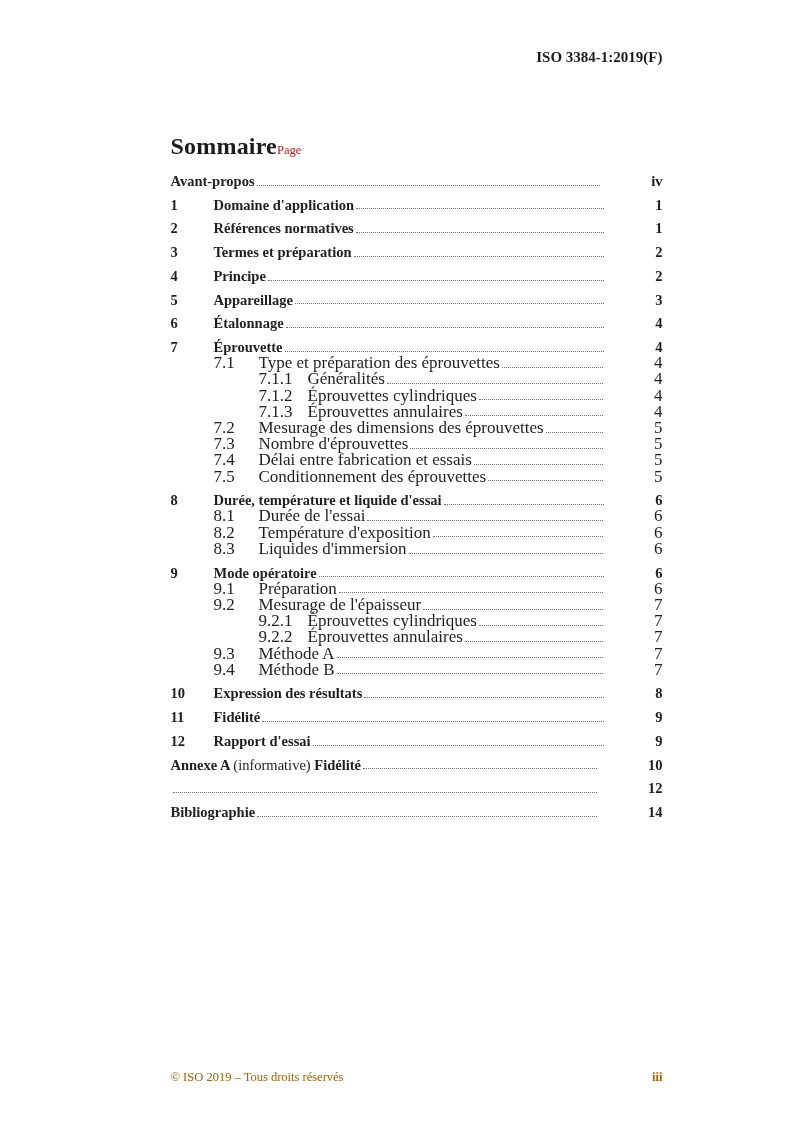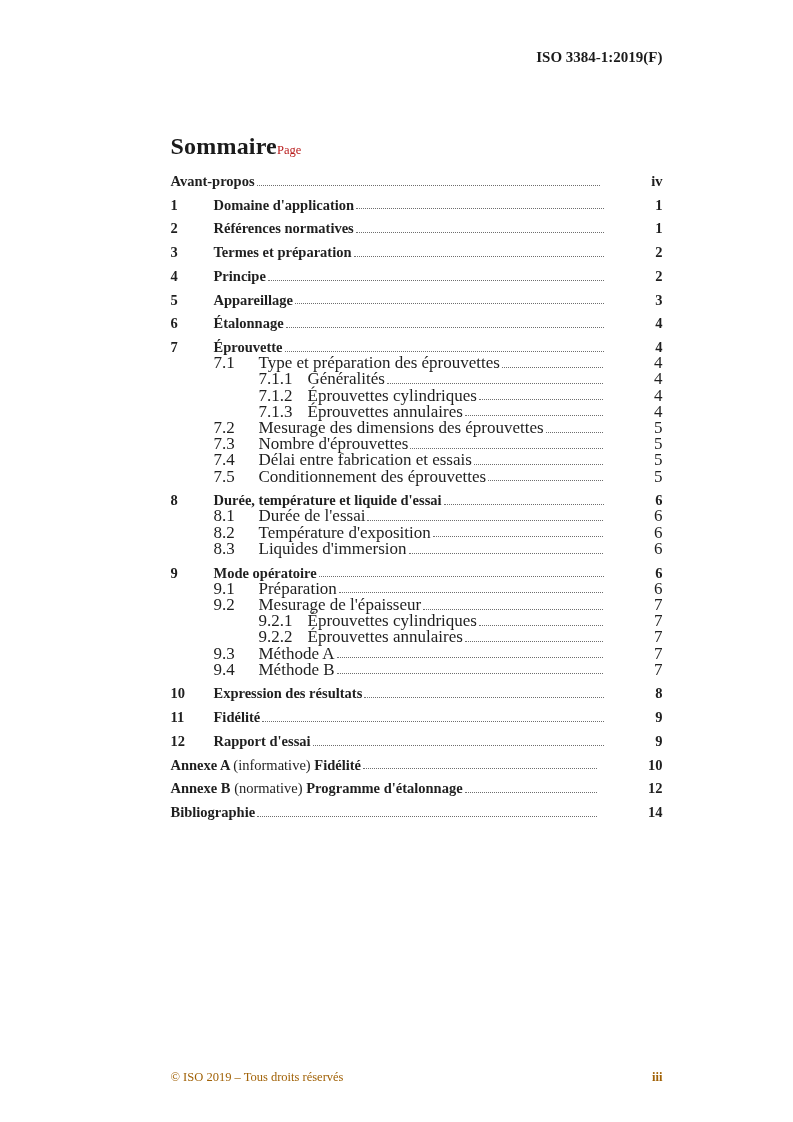--- a/index.html
+++ b/index.html
@@ -277,21 +277,20 @@
           <span class="label"><span class="b">Rapport d'essai</span></span>
           <span class="leader"></span>
           <span class="pg">9</span>
         </div>
         <div class="toc-row lvl0">
           <span class="label"><span class="b">Annexe A </span><span class="r">(informative) </span><span class="b">Fidélité</span></span>
           <span class="leader"></span>
           <span class="pg">10</span>
         </div>
         <div class="toc-row lvl0">
-          <span class="label"><span class="b">Annexe B </span><span class="r">(normative) </span><span class="b">Programme d'étalonnage</span></span>
           <span class="leader"></span>
           <span class="pg">12</span>
         </div>
         <div class="toc-row lvl0">
           <span class="label"><span class="b">Bibliographie</span></span>
           <span class="leader"></span>
           <span class="pg">14</span>
         </div>
       </div>
   </div>

